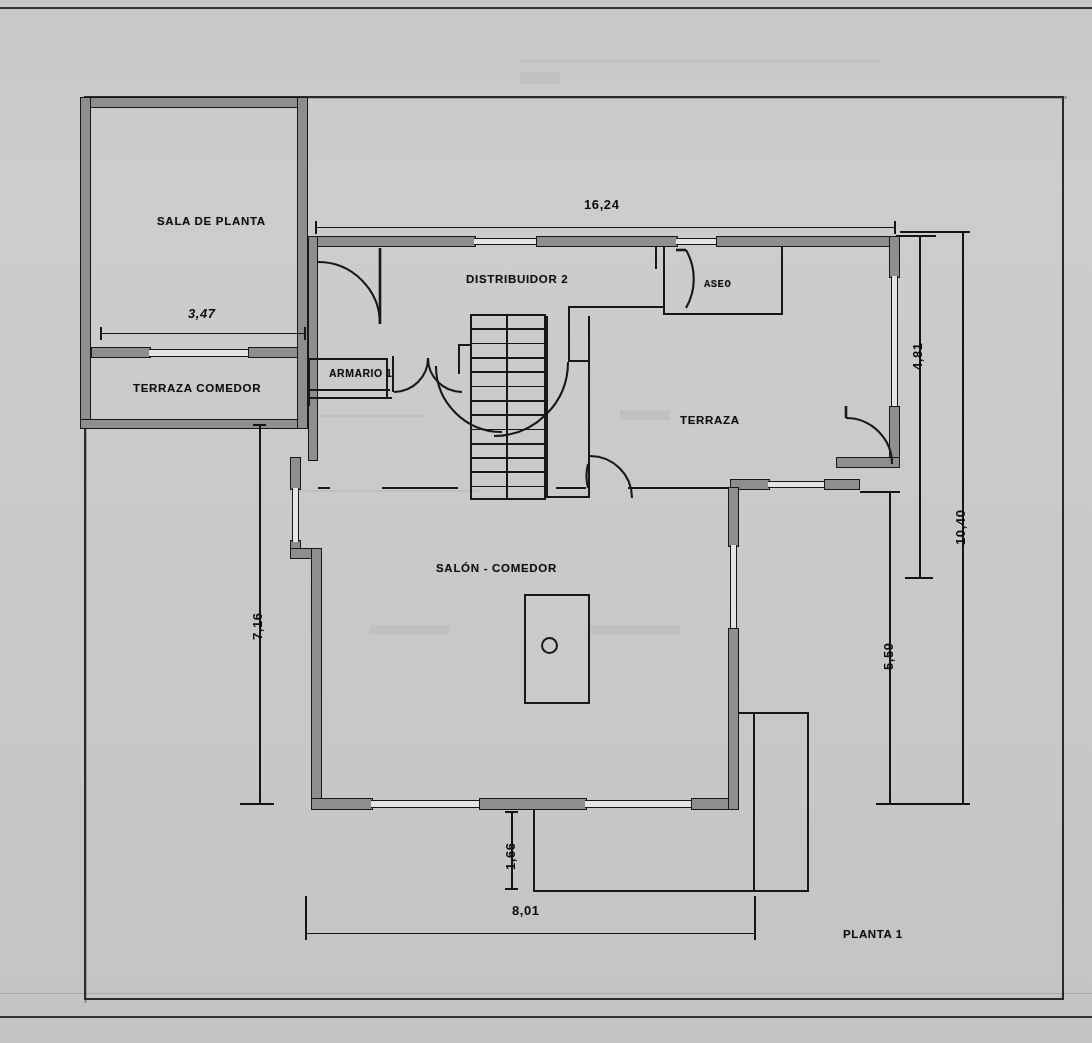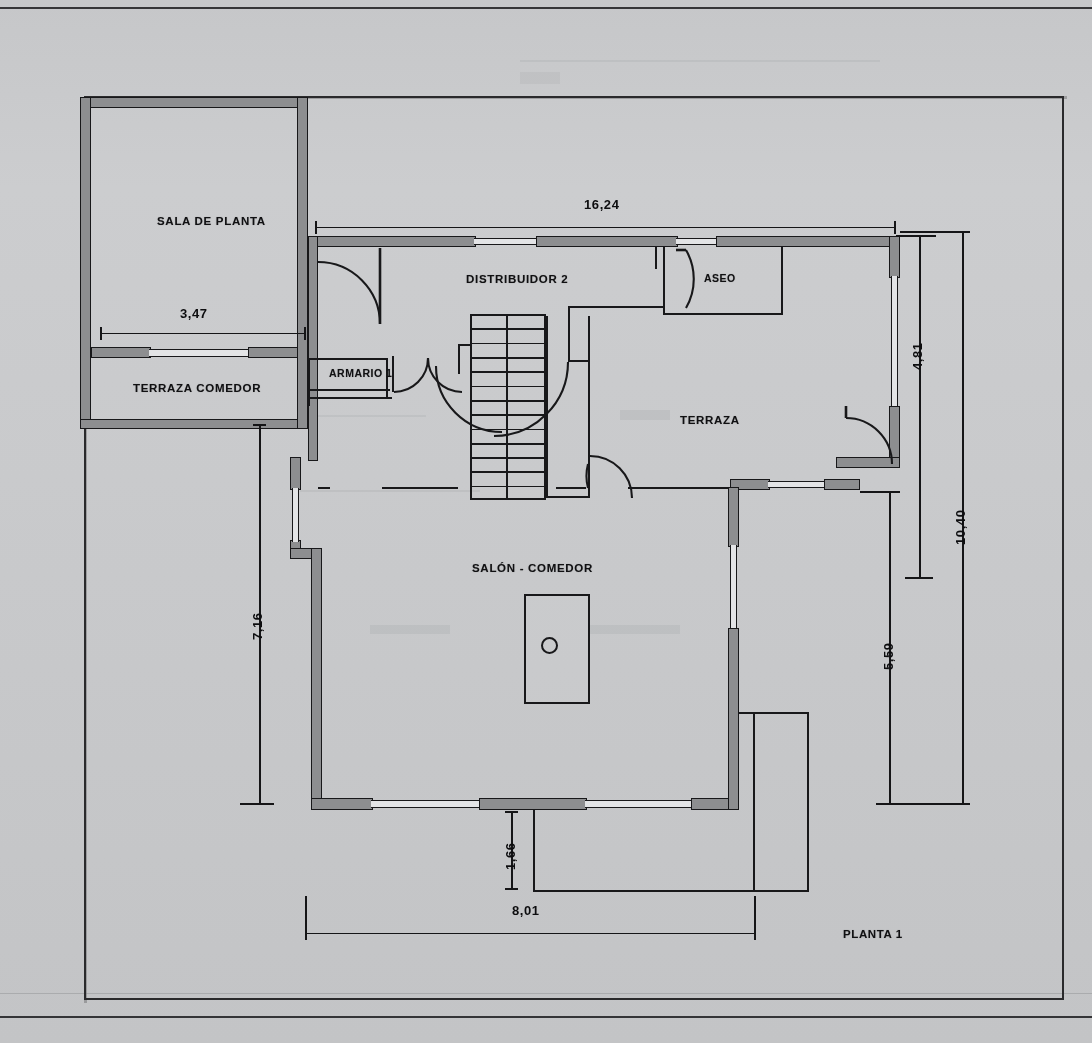--- a/index.html
+++ b/index.html
@@ -91,21 +91,21 @@
   <div class="wall" style="left:91px;top:347px;width:60px;height:11px;"></div>
   <div class="window" style="left:149px;top:349px;width:101px;height:8px;"></div>
   <div class="wall" style="left:248px;top:347px;width:50px;height:11px;"></div>
 
   <div class="label" style="left:157px;top:215px;">SALA DE PLANTA</div>
   <div class="label" style="left:133px;top:382px;">TERRAZA COMEDOR</div>
 
   <div class="dimline" style="left:101px;top:333px;width:205px;"></div>
   <div class="tick" style="left:100px;top:327px;width:1.6px;height:13px;"></div>
   <div class="tick" style="left:304px;top:327px;width:1.6px;height:13px;"></div>
-  <div class="dim" style="left:180px;top:306px;">3,47</div>
+  <div class="dim" style="left:188px;top:306px;font-style:italic;">3,47</div>
 
   <div class="wall" style="left:308px;top:236px;width:168px;height:11px;"></div>
   <div class="window" style="left:474px;top:238px;width:64px;height:7px;"></div>
   <div class="wall" style="left:536px;top:236px;width:142px;height:11px;"></div>
   <div class="window" style="left:676px;top:238px;width:42px;height:7px;"></div>
   <div class="wall" style="left:716px;top:236px;width:184px;height:11px;"></div>
 
   <div class="wall" style="left:889px;top:236px;width:11px;height:42px;"></div>
   <div class="window v" style="left:891px;top:276px;width:7px;height:132px;"></div>
   <div class="wall" style="left:889px;top:406px;width:11px;height:52px;"></div>
@@ -126,21 +126,21 @@
   <div class="thin" style="left:318px;top:487px;width:12px;height:2px;"></div>
   <div class="thin" style="left:382px;top:487px;width:76px;height:2px;"></div>
   <div class="thin" style="left:556px;top:487px;width:30px;height:2px;"></div>
   <div class="thin" style="left:628px;top:487px;width:104px;height:2px;"></div>
 
   <div class="wall" style="left:730px;top:479px;width:40px;height:11px;"></div>
   <div class="window" style="left:768px;top:481px;width:58px;height:7px;"></div>
   <div class="wall" style="left:824px;top:479px;width:36px;height:11px;"></div>
 
   <div class="label" style="left:466px;top:273px;">DISTRIBUIDOR 2</div>
-  <div class="label small" style="left:704px;top:272px;">ASEO</div>
+  <div class="label small" style="left:704px;top:278px;font-family:Liberation Mono, monospace;">ASEO</div>
   <div class="label" style="left:680px;top:414px;">TERRAZA</div>
 
   <div class="thin" style="left:308px;top:358px;width:2px;height:48px;"></div>
   <div class="thin" style="left:310px;top:358px;width:78px;height:2px;"></div>
   <div class="thin" style="left:310px;top:389px;width:80px;height:2px;"></div>
   <div class="thin" style="left:308px;top:397px;width:84px;height:2px;"></div>
   <div class="thin" style="left:386px;top:358px;width:2px;height:40px;"></div>
   <div class="thin" style="left:392px;top:356px;width:2px;height:36px;"></div>
   <div class="label small" style="left:329px;top:367px;">ARMARIO 1</div>
 
@@ -181,21 +181,21 @@
   <div class="wall" style="left:311px;top:798px;width:62px;height:12px;"></div>
   <div class="window" style="left:371px;top:800px;width:110px;height:8px;"></div>
   <div class="wall" style="left:479px;top:798px;width:108px;height:12px;"></div>
   <div class="window" style="left:585px;top:800px;width:108px;height:8px;"></div>
   <div class="wall" style="left:691px;top:798px;width:48px;height:12px;"></div>
 
   <div class="wall" style="left:728px;top:487px;width:11px;height:60px;"></div>
   <div class="window v" style="left:730px;top:545px;width:7px;height:85px;"></div>
   <div class="wall" style="left:728px;top:628px;width:11px;height:182px;"></div>
 
-  <div class="label" style="left:436px;top:562px;margin-left:36px;">SALÓN - COMEDOR</div>
+  <div class="label" style="left:436px;top:562px;">SALÓN - COMEDOR</div>
 
   <div style="position:absolute;left:524px;top:594px;width:62px;height:106px;border:2.2px solid #18181a;background:rgba(255,255,255,.04);"></div>
   <div style="position:absolute;left:541px;top:637px;width:13px;height:13px;border:2.2px solid #18181a;border-radius:50%;"></div>
 
   <div class="thin" style="left:739px;top:712px;width:70px;height:1.6px;"></div>
   <div class="thin" style="left:807px;top:712px;width:1.6px;height:180px;"></div>
   <div class="thin" style="left:753px;top:712px;width:1.6px;height:180px;"></div>
   <div class="thin" style="left:533px;top:810px;width:1.6px;height:82px;"></div>
   <div class="thin" style="left:533px;top:890px;width:276px;height:1.6px;"></div>
 

